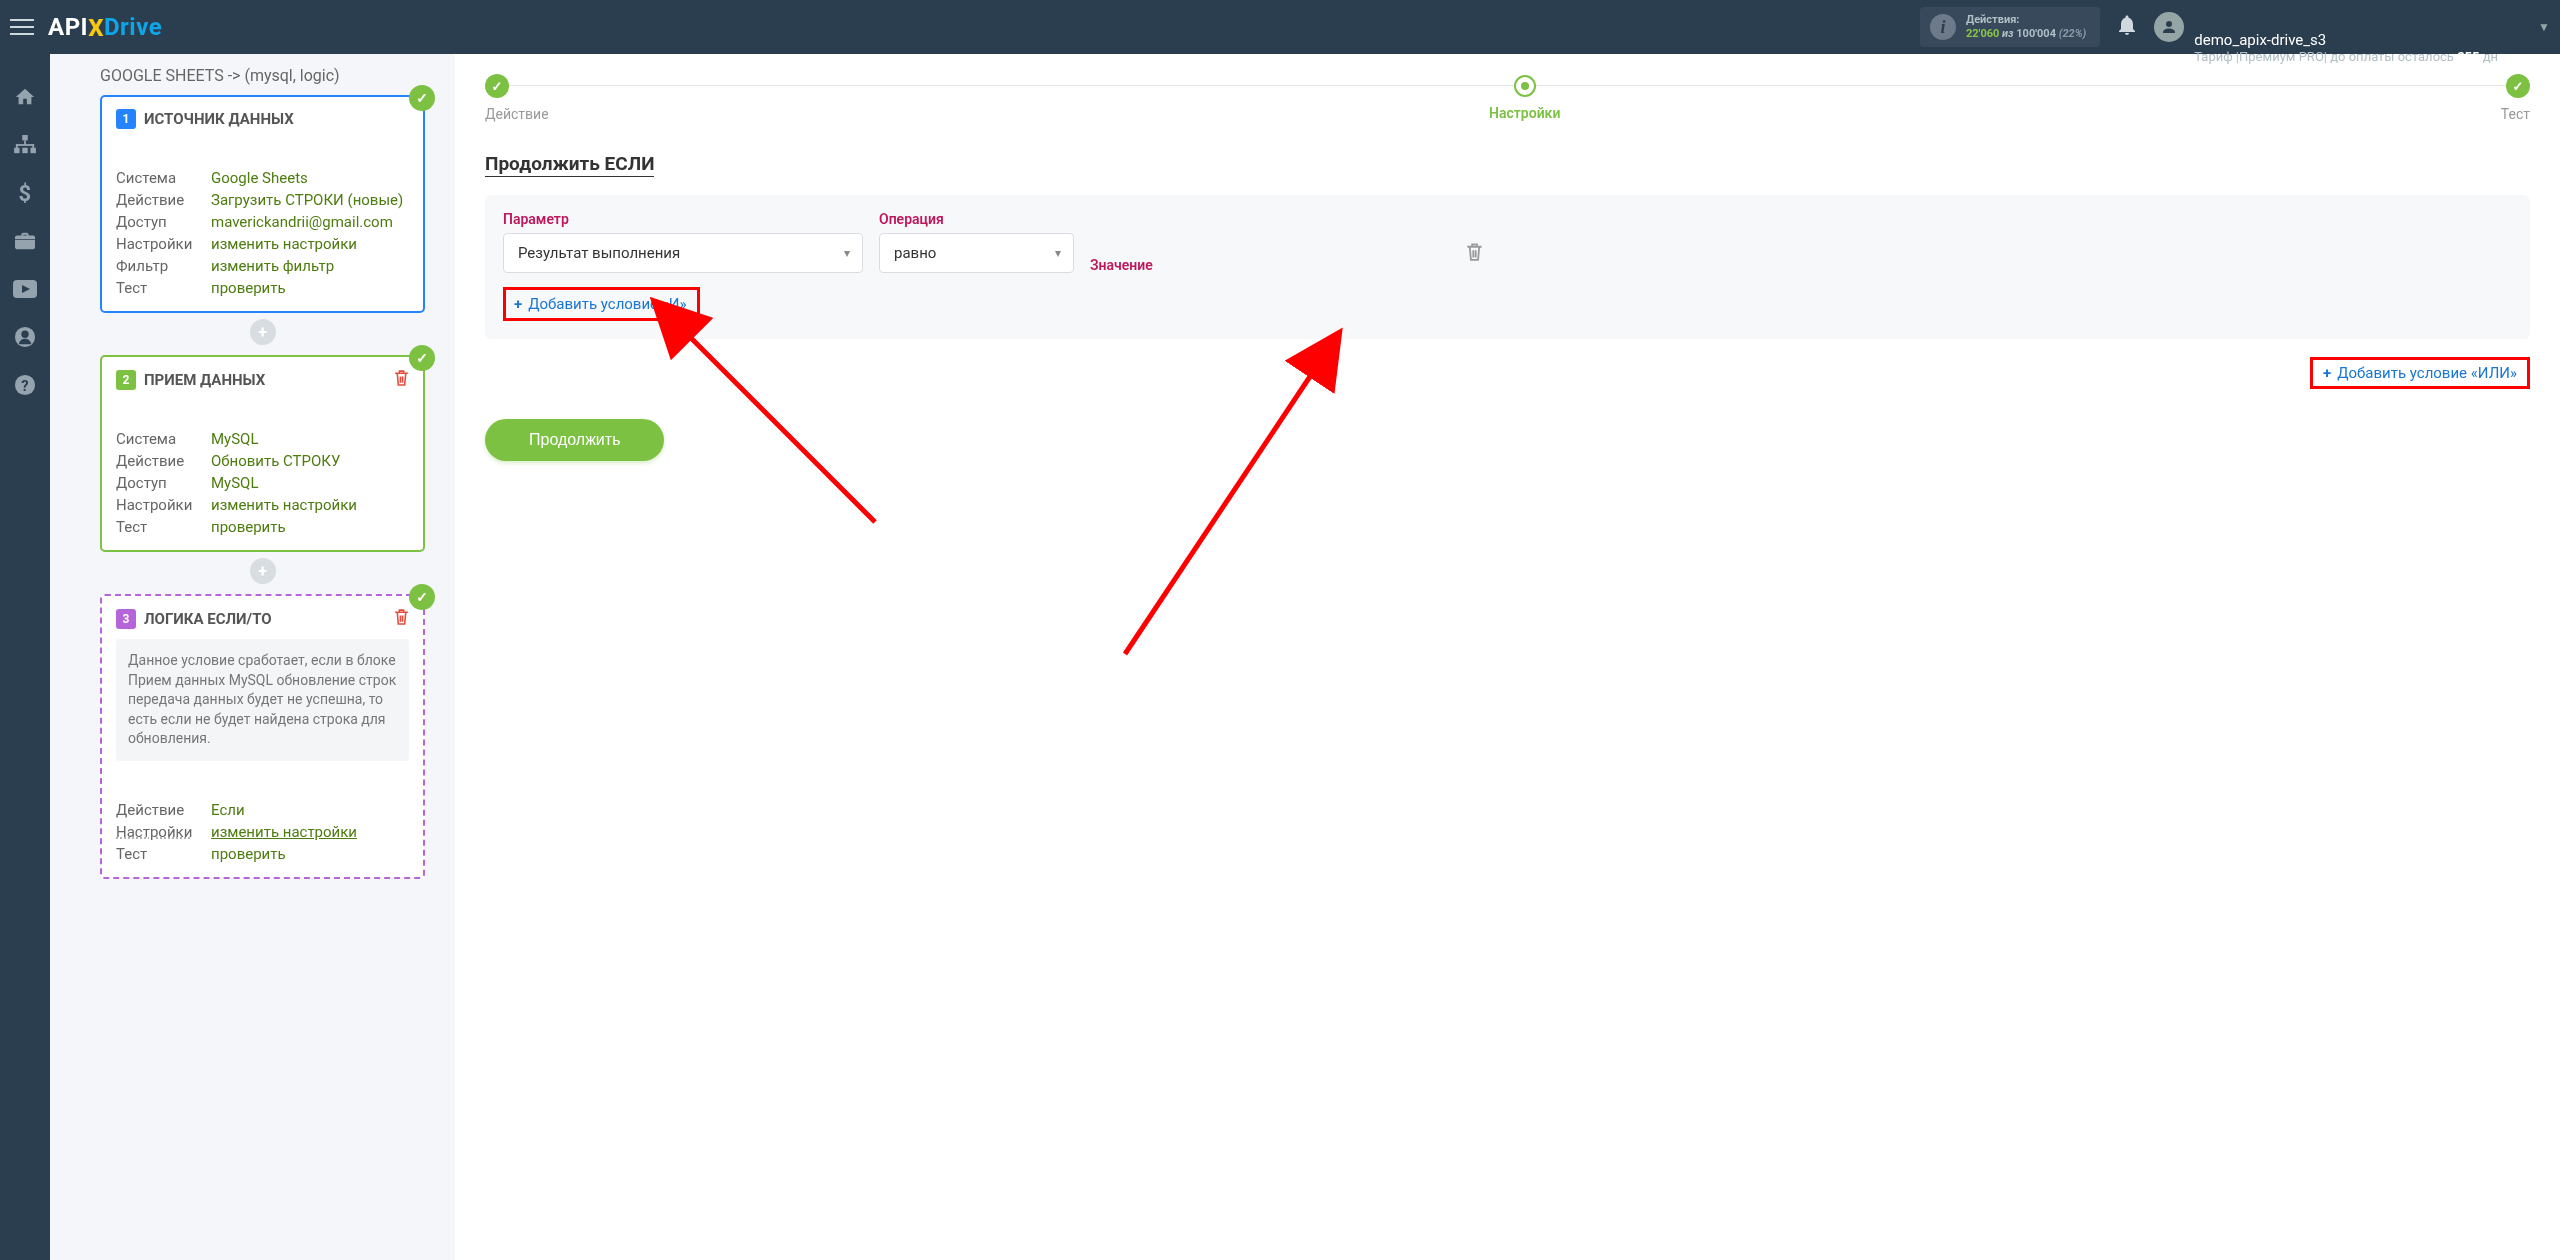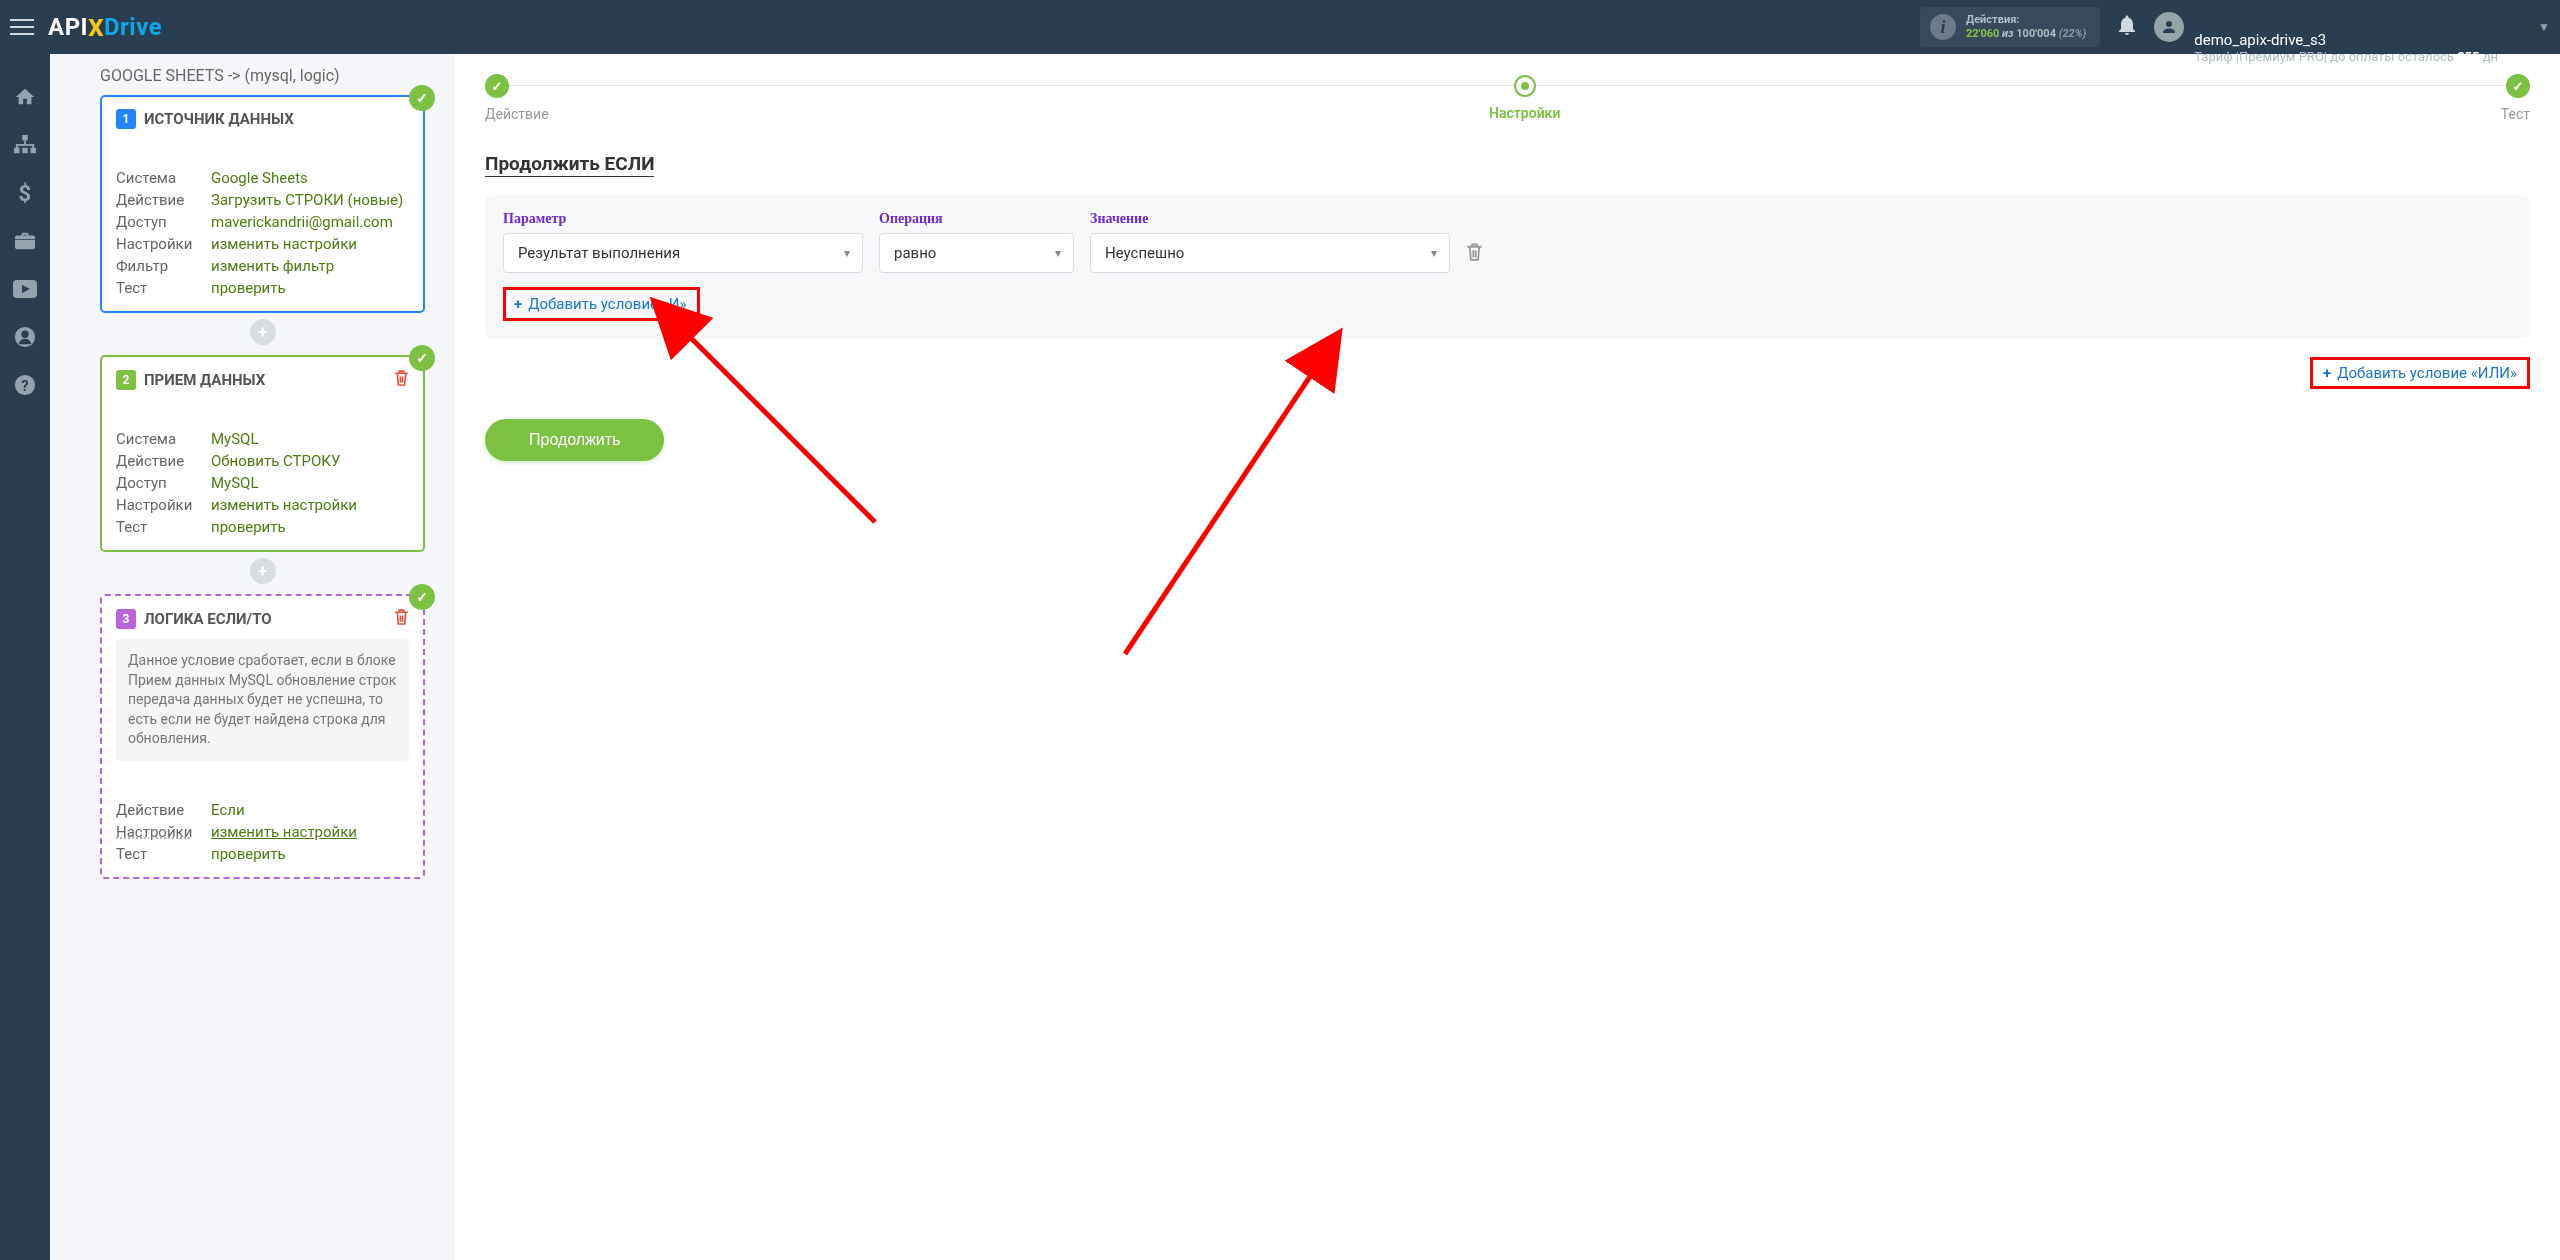--- a/index.html
+++ b/index.html
@@ -75,21 +75,21 @@
   .step-label.active{ color:#7cc142; font-weight:600;}
   
   .section-title { font-size:19px; font-weight:700; margin-bottom:18px; border-bottom: 1px solid #333; display:inline-block; padding-bottom:1px;}
   
   .cond-panel { background:#f7f8fa; border-radius:6px; padding: 16px 18px 18px; margin-bottom:18px; position:relative;}
   .cond-row { display:flex; gap:16px; align-items:flex-end;}
   .cond-col { display:flex; flex-direction:column; gap:6px;}
   .cond-col.param{ flex: 0 0 360px;}
   .cond-col.op{ flex: 0 0 195px;}
   .cond-col.val{ flex: 0 0 360px; justify-content: space-between;}
-  .cond-col .lbl{ font-size:14px; font-weight:600; color:#6d28d9;font-family:Liberation Serif, serif;}
+  .cond-col .lbl{ font-size:14px; font-weight:600; color:#be185d;}
   .sel { height:40px; border:1px solid #d9dde2; border-radius:4px; background:#fff; padding: 0 34px 0 14px; font-size:15px; color:#333; display:flex; align-items:center; position:relative;}
   .sel::after{ content:"▾"; position:absolute; right:12px; color:#888; font-size:12px;}
   .del-row { color:#999; font-size:18px; margin-bottom:8px; cursor:pointer;}
   
   .add-cond-and { margin-top:14px; display:inline-flex; align-items:center; gap:6px; color:#1976d2; font-size:15px; cursor:pointer; border: 3px solid #f00; padding: 5px 10px 5px 8px; }
   .add-cond-or-wrap{ display:flex; justify-content:flex-end; margin-bottom: 30px;}
   .add-cond-or { display:inline-flex; align-items:center; gap:6px; color:#1976d2; font-size:15px; cursor:pointer; border: 3px solid #f00; padding: 4px 10px; }
   .plus-sm{ color:#1976d2; font-weight:bold; font-size:15px;}
   
   .continue-btn { background:#7cc142; color:#fff; border:none; border-radius:22px; padding:12px 44px; font-size:16px; cursor:pointer; box-shadow:0 2px 4px rgba(124,193,66,0.3);}
@@ -297,23 +297,20 @@
             </div>
         </div>
         <div class="cond-col op">
           <div class="lbl">Операция</div>
           <div class="sel">
               <span>равно</span>
             </div>
         </div>
         <div class="cond-col val">
           <div class="lbl">Значение</div>
-          <div class="sel">
-              <span>Неуспешно</span>
-            </div>
         </div>
         <div class="del-row">
           <svg width="17" height="19" viewBox="0 0 14 16" fill="none" stroke="#999" stroke-width="1.5">
               <path d="M1 4h12M5 4V2h4v2M3 4l1 11h6l1-11M6 7v6M8 7v6"></path>
             </svg>
         </div>
       </div>
       <div class="add-cond-and">
         <span class="plus-sm">+</span>
         <span>Добавить условие «И»</span>

